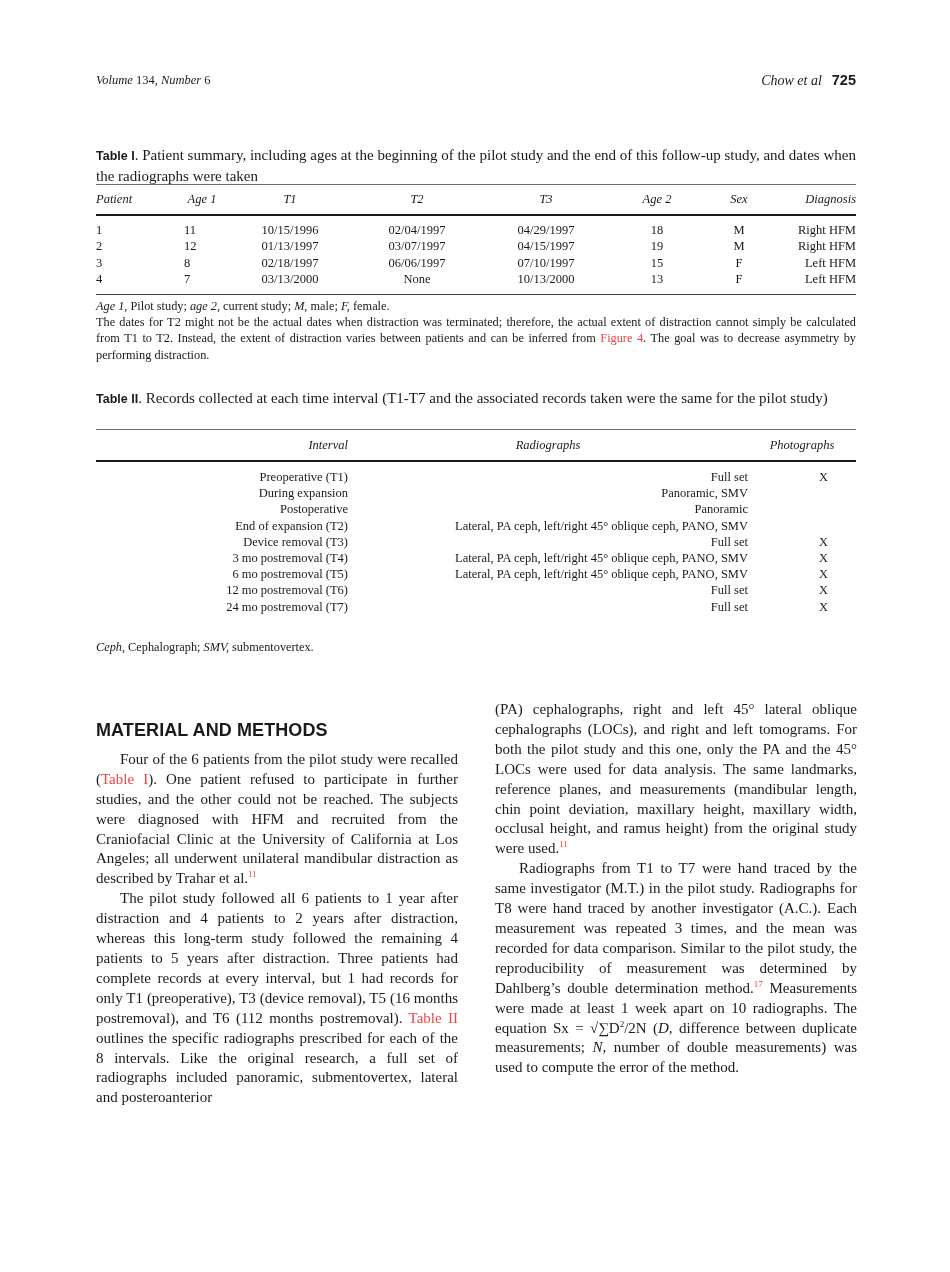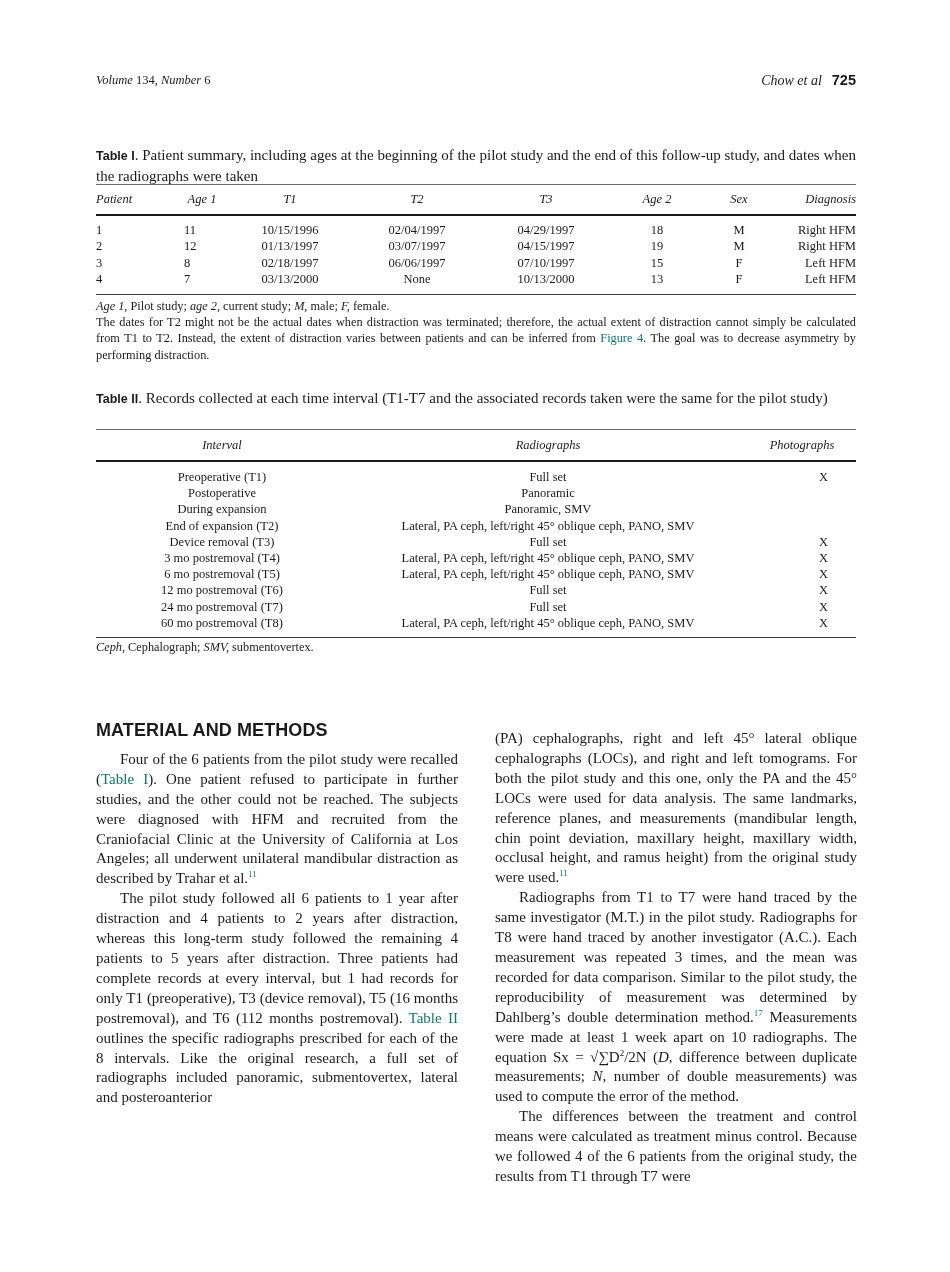--- a/index.html
+++ b/index.html
@@ -36,40 +36,40 @@
     .c-age1 { width: 36px; }
     .c-t1 { width: 140px; text-align: center; }
     .c-t2 { width: 114px; text-align: center; }
     .c-t3 { width: 144px; text-align: center; }
     .c-age2 { width: 78px; text-align: center; }
     .c-sex { width: 86px; text-align: center; }
     .c-dx { width: 74px; text-align: right; }
 
     #t1-notes { position: absolute; top: 298px; left: 0; width: 760px; font-size: 12.3px; line-height: 16.2px; text-align: justify; }
     .note-line { display: block; }
-    .link { color: #0f766e; }
+    .link { color: #ef4444; }
 
     
     #t2-cap { position: absolute; top: 388px; left: 0; width: 760px; }
     #t2 { position: absolute; top: 429px; left: 0; }
     #t2 th { font-weight: normal; font-style: italic; height: 30px; padding: 0; }
     #t2 td { height: 16.2px; padding: 0; line-height: 16px; }
     #t2 tbody tr:first-child td { padding-top: 7px; }
     #t2 tbody tr:last-child td { padding-bottom: 6px; }
-    .c-int { width: 252px; text-align: center; }
-    .c-rad { text-align: center; }
+    .c-int { width: 252px; text-align: right; }
+    .c-rad { text-align: right; }
     .c-rad-h { text-align: center; }
     .c-photo { width: 80px; text-align: center; }
     .c-photo-x { width: 80px; text-align: right; padding-right: 28px !important; }
     #t2-notes { position: absolute; top: 640px; left: 0; font-size: 12.3px; }
 
     
     .col { position: absolute; top: 700px; width: 362px; font-size: 15px; line-height: 19.9px; text-align: justify; }
     .col-left { left: 0; }
-    .col-right { left: 399px; margin-top: 29px; }
+    .col-right { left: 399px; }
     .col p { margin: 0; }
     .indent { text-indent: 24px; }
     .heading { font-family: "Liberation Sans", sans-serif; font-weight: bold; font-size: 18px; margin: 21px 0 9px 0 !important; letter-spacing: 0.1px; }
     sup { font-size: 9px; line-height: 0; vertical-align: 6px; }
     .em { font-style: italic; }
   </style>
 </head>
 <body>
 
 <div class="page">
@@ -166,30 +166,30 @@
         <th class="c-photo">Photographs</th>
       </tr>
     </thead>
     <tbody>
       <tr>
           <td class="c-int">Preoperative (T1)</td>
           <td class="c-rad">Full set</td>
           <td class="c-photo-x">X</td>
         </tr>
       <tr>
+          <td class="c-int">During expansion</td>
+          <td class="c-rad">Panoramic, SMV</td>
+          <td class="c-photo-x"></td>
+        </tr>
+      <tr>
           <td class="c-int">Postoperative</td>
           <td class="c-rad">Panoramic</td>
           <td class="c-photo-x"></td>
         </tr>
       <tr>
-          <td class="c-int">During expansion</td>
-          <td class="c-rad">Panoramic, SMV</td>
-          <td class="c-photo-x"></td>
-        </tr>
-      <tr>
           <td class="c-int">End of expansion (T2)</td>
           <td class="c-rad">Lateral, PA ceph, left/right 45° oblique ceph, PANO, SMV</td>
           <td class="c-photo-x"></td>
         </tr>
       <tr>
           <td class="c-int">Device removal (T3)</td>
           <td class="c-rad">Full set</td>
           <td class="c-photo-x">X</td>
         </tr>
       <tr>
@@ -203,39 +203,33 @@
           <td class="c-photo-x">X</td>
         </tr>
       <tr>
           <td class="c-int">12 mo postremoval (T6)</td>
           <td class="c-rad">Full set</td>
           <td class="c-photo-x">X</td>
         </tr>
       <tr>
           <td class="c-int">24 mo postremoval (T7)</td>
           <td class="c-rad">Full set</td>
-          <td class="c-photo-x">X</td>
-        </tr>
-      <tr class="rule-bot">
-          <td class="c-int">60 mo postremoval (T8)</td>
-          <td class="c-rad">Lateral, PA ceph, left/right 45° oblique ceph, PANO, SMV</td>
           <td class="c-photo-x">X</td>
         </tr>
     </tbody>
   </table>
 
   <div id="t2-notes">
     <span class="em">Ceph,</span><span> Cephalograph; </span><span class="em">SMV,</span><span> submentovertex.</span>
   </div>
 
   <div class="col col-left">
     <p class="heading">MATERIAL AND METHODS</p>
     <p class="indent"><span>Four of the 6 patients from the pilot study were recalled (</span><span class="link">Table I</span><span>). One patient refused to participate in further studies, and the other could not be reached. The subjects were diagnosed with HFM and recruited from the Craniofacial Clinic at the University of California at Los Angeles; all underwent unilateral mandibular distraction as described by Trahar et al.</span><sup class="link">11</sup></p>
     <p class="indent"><span>The pilot study followed all 6 patients to 1 year after distraction and 4 patients to 2 years after distraction, whereas this long-term study followed the remaining 4 patients to 5 years after distraction. Three patients had complete records at every interval, but 1 had records for only T1 (preoperative), T3 (device removal), T5 (16 months postremoval), and T6 (112 months postremoval). </span><span class="link">Table II</span><span> outlines the specific radiographs prescribed for each of the 8 intervals. Like the original research, a full set of radiographs included panoramic, submentovertex, lateral and posteroanterior</span></p>
   </div>
 
   <div class="col col-right">
     <p><span>(PA) cephalographs, right and left 45° lateral oblique cephalographs (LOCs), and right and left tomograms. For both the pilot study and this one, only the PA and the 45° LOCs were used for data analysis. The same landmarks, reference planes, and measurements (mandibular length, chin point deviation, maxillary height, maxillary width, occlusal height, and ramus height) from the original study were used.</span><sup class="link">11</sup></p>
     <p class="indent"><span>Radiographs from T1 to T7 were hand traced by the same investigator (M.T.) in the pilot study. Radiographs for T8 were hand traced by another investigator (A.C.). Each measurement was repeated 3 times, and the mean was recorded for data comparison. Similar to the pilot study, the reproducibility of measurement was determined by Dahlberg’s double determination method.</span><sup class="link">17</sup><span> Measurements were made at least 1 week apart on 10 radiographs. The equation Sx = √∑D</span><sup>2</sup><span>/2N (</span><span class="em">D,</span><span> difference between duplicate measurements; </span><span class="em">N,</span><span> number of double measurements) was used to compute the error of the method.</span></p>
-    <p class="indent">The differences between the treatment and control means were calculated as treatment minus control. Because we followed 4 of the 6 patients from the original study, the results from T1 through T7 were</p>
   </div>
 
 </div>
 
 </body></html>

